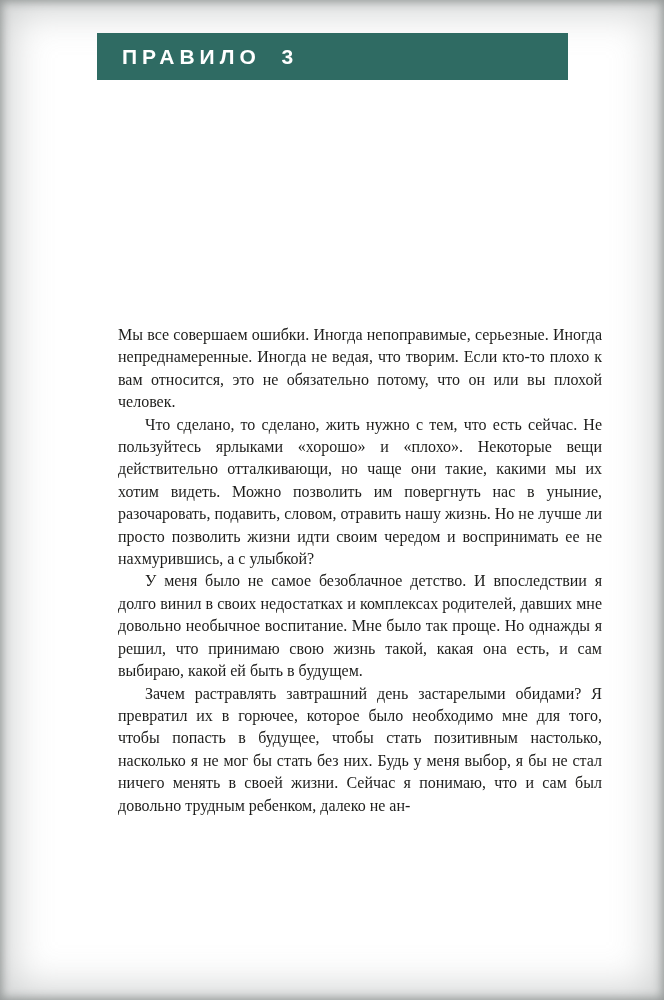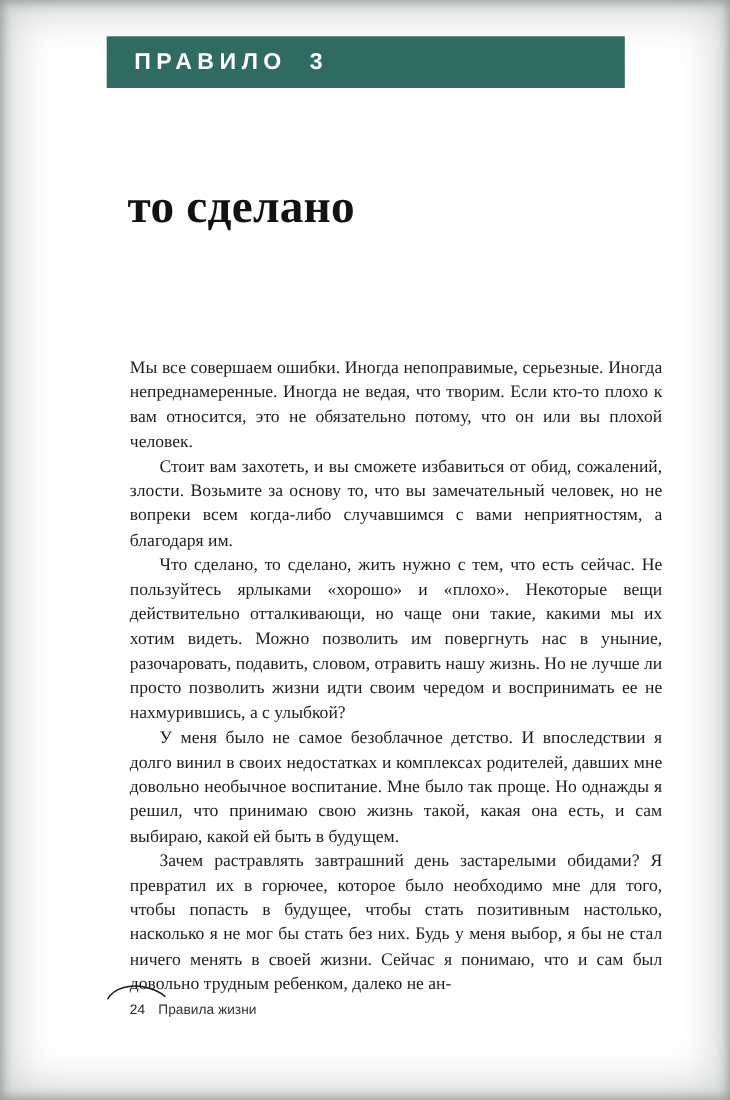--- a/index.html
+++ b/index.html
@@ -97,34 +97,23 @@
 <body>
 
 <div class="scan">
 
   <div class="banner">
     <span>ПРАВИЛО 3</span>
   </div>
 
   <h1 class="title">
     <br>
-    <span>то сделано</span>
   </h1>
 
   <div class="body-text" lang="ru">
     <p>Мы все совершаем ошибки. Иногда непоправимые, серьезные. Иногда непреднамеренные. Иногда не ведая, что творим. Если кто-то плохо к вам относится, это не обязательно потому, что он или вы плохой человек.</p>
-    <p>Стоит вам захотеть, и вы сможете избавиться от обид, сожалений, злости. Возьмите за основу то, что вы замечательный человек, но не вопреки всем когда-либо случавшимся с вами неприятностям, а благодаря им.</p>
     <p>Что сделано, то сделано, жить нужно с тем, что есть сейчас. Не пользуйтесь ярлыками «хорошо» и «плохо». Некоторые вещи действительно отталкивающи, но чаще они такие, какими мы их хотим видеть. Можно позволить им повергнуть нас в уныние, разочаровать, подавить, словом, отравить нашу жизнь. Но не лучше ли просто позволить жизни идти своим чередом и воспринимать ее не нахмурившись, а с улыбкой?</p>
     <p>У меня было не самое безоблачное детство. И впоследствии я долго винил в своих недостатках и комплексах родителей, давших мне довольно необычное воспитание. Мне было так проще. Но однажды я решил, что принимаю свою жизнь такой, какая она есть, и сам выбираю, какой ей быть в будущем.</p>
     <p>Зачем растравлять завтрашний день застарелыми обидами? Я превратил их в горючее, которое было необходимо мне для того, чтобы попасть в будущее, чтобы стать позитивным настолько, насколько я не мог бы стать без них. Будь у меня выбор, я бы не стал ничего менять в своей жизни. Сейчас я понимаю, что и сам был довольно трудным ребенком, далеко не ан-</p>
   </div>
 
-  <div class="footer">
-    <svg class="swoosh" width="56" height="16" viewBox="0 0 56 16" aria-hidden="true">
-      <path d="M2 14 C 8 4, 22 1, 34 3 C 42 4.5, 50 8, 54 12" fill="none" stroke="#1a1a18" stroke-width="1.3" stroke-linecap="round"></path>
-    </svg>
-    <div class="footer-row">
-      <span class="page-number">24</span>
-      <span class="book-title">Правила жизни</span>
-    </div>
-  </div>
 
 </div>
 
 </body></html>

